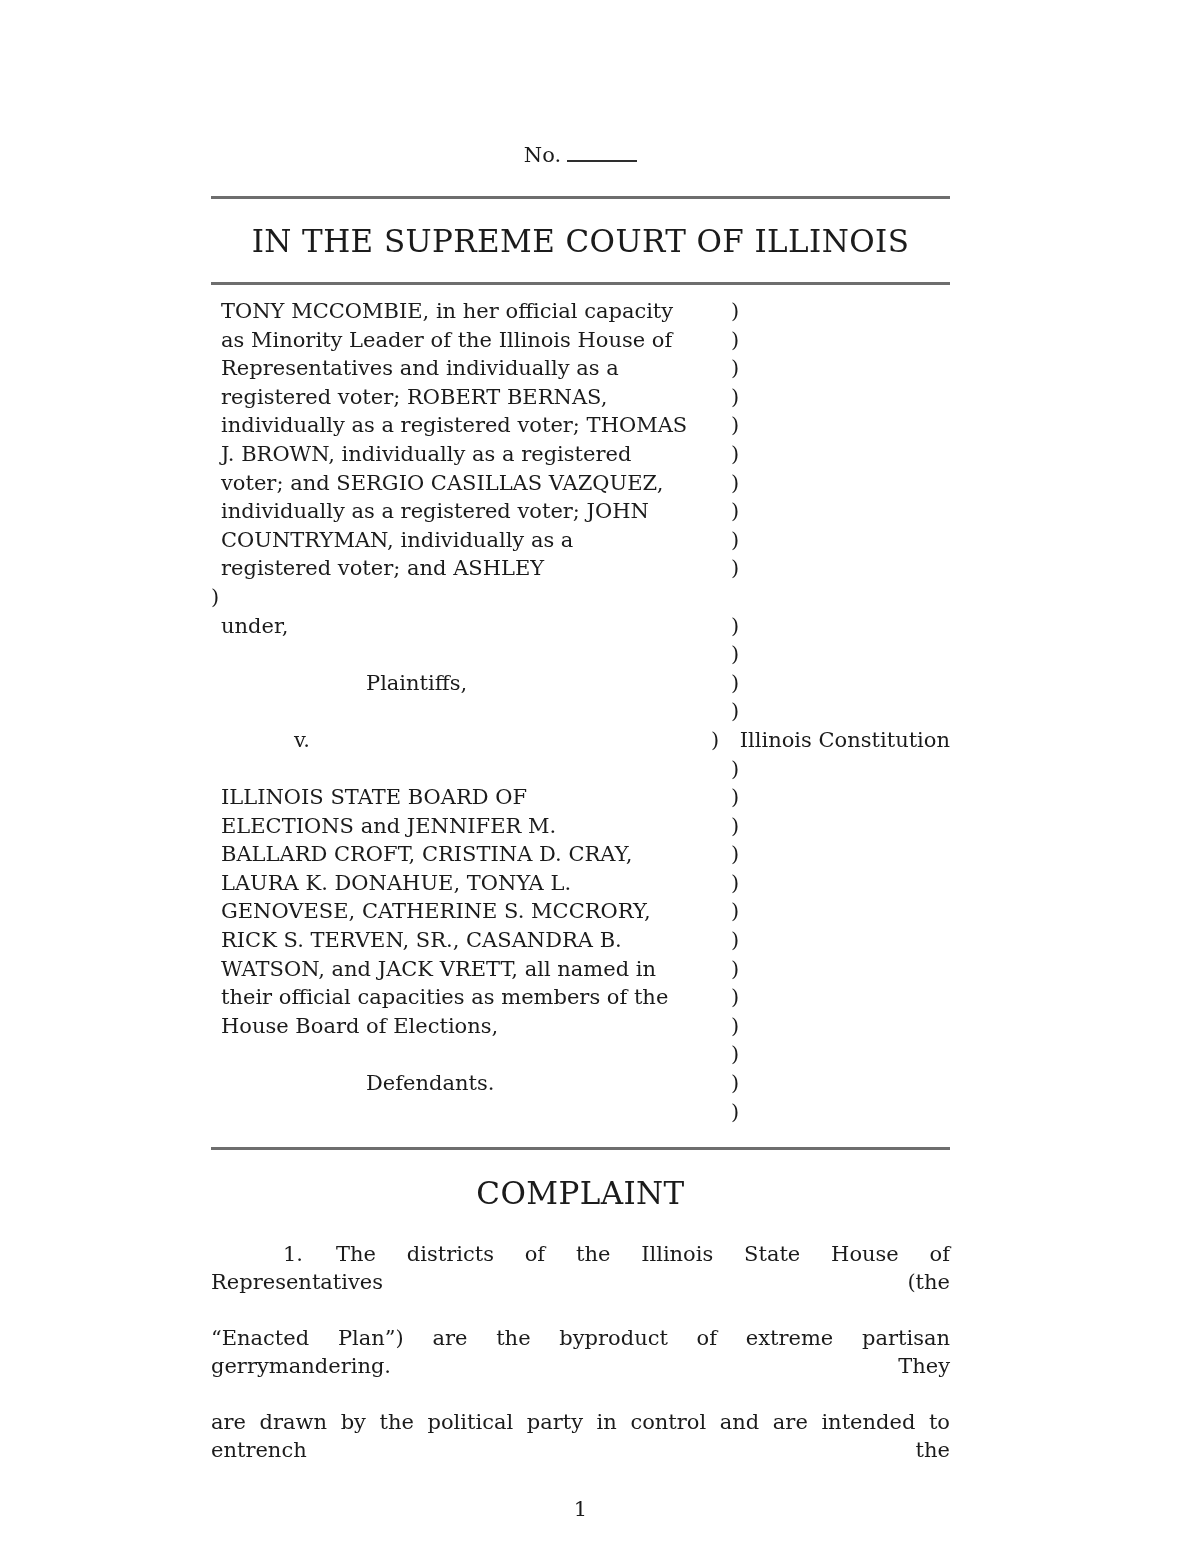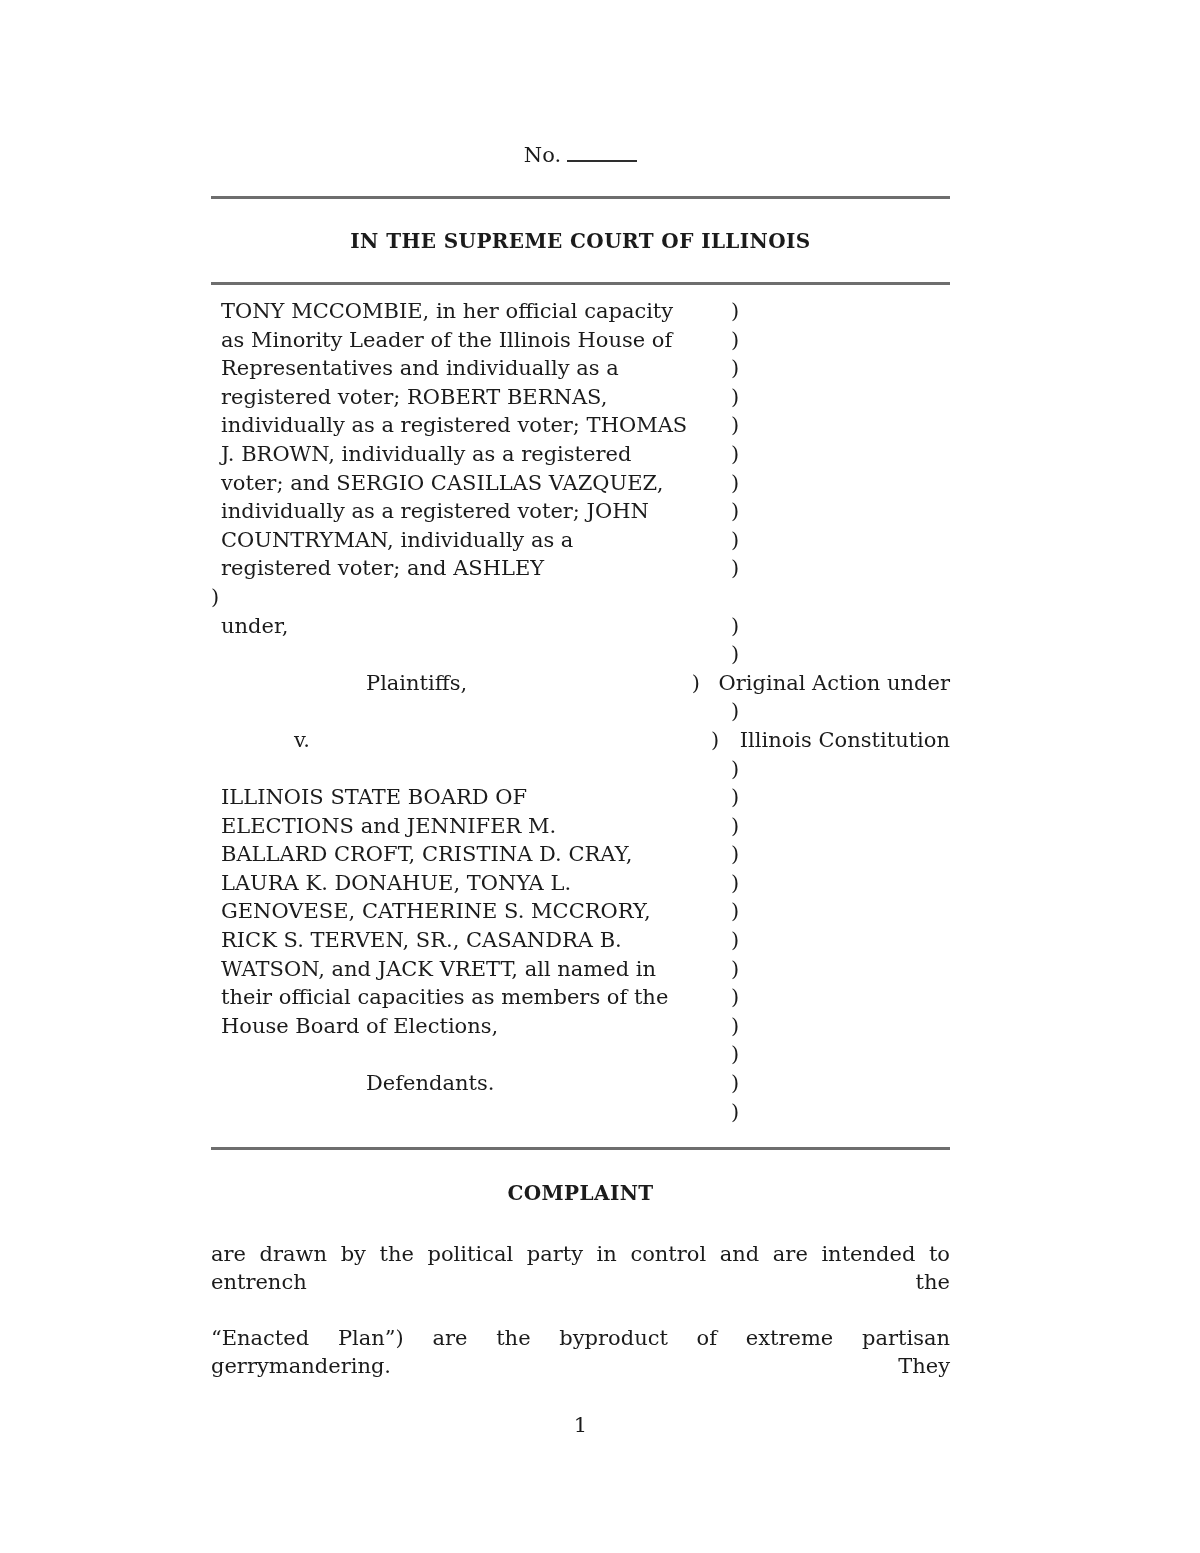--- a/index.html
+++ b/index.html
@@ -17,21 +17,21 @@
   .rule-mid { margin-top: 26px; }
   .rule-bottom { margin-top: 21px; }
 
   .no-line { margin-top: 142px; text-align: center; font-size: 21px; line-height: 27px; }
   .blank-underline {
     display: inline-block; width: 70px; height: 5px;
     border-bottom: 2px solid #2e2e2e; margin-left: 6px;
   }
 
   .court-title, .complaint-heading {
-    text-align: center; font-weight: bold; font-size: 20px;
+    text-align: center; font-weight: normal; font-size: 31px;
     line-height: 30px; letter-spacing: 0.4px;
   }
   .court-title { margin-top: 27px; }
   .complaint-heading { margin-top: 28px; }
 
   .caption { margin-top: 12px; font-size: 21px; }
   .cap-row { display: flex; line-height: 28.6px; }
   .cap-left { width: 520px; padding-left: 10px; white-space: nowrap; }
   .cap-left.indent-party { padding-left: 155px; }
   .cap-left.indent-vee { padding-left: 83px; }
@@ -140,21 +140,20 @@
 
   <div class="cap-row">
     <div class="cap-left"></div>
     <div class="cap-paren">)</div>
     <div class="cap-right"></div>
   </div>
 
   <div class="cap-row">
     <div class="cap-left indent-party">Plaintiffs,</div>
     <div class="cap-paren">)</div>
-    <div class="cap-right">Original Action under</div>
   </div>
 
   <div class="cap-row">
     <div class="cap-left"></div>
     <div class="cap-paren">)</div>
   </div>
 
   <div class="cap-row">
     <div class="cap-left indent-vee">v.</div>
     <div class="cap-paren">)</div>
@@ -239,20 +238,23 @@
     <div class="cap-right"></div>
   </div>
 </div>
     </div>
 
     <div class="rule rule-bottom"></div>
 
     <div class="complaint-heading">COMPLAINT</div>
 
     <div class="paragraph">
+      <div class="body-line first">
+        <span class="pnum-indent"></span><span>1.</span><span class="tab"></span><span>The districts of the Illinois State House of Representatives (the</span>
+      </div>
+      <div class="body-line">“Enacted Plan”) are the byproduct of extreme partisan gerrymandering. They</div>
       <div class="body-line">are drawn by the political party in control and are intended to entrench the</div>
-      <div class="body-line">“Enacted Plan”) are the byproduct of extreme partisan gerrymandering. They</div>
     </div>
 
     <div class="page-number">1</div>
 
   </div>
 </div>
 
 </body></html>

